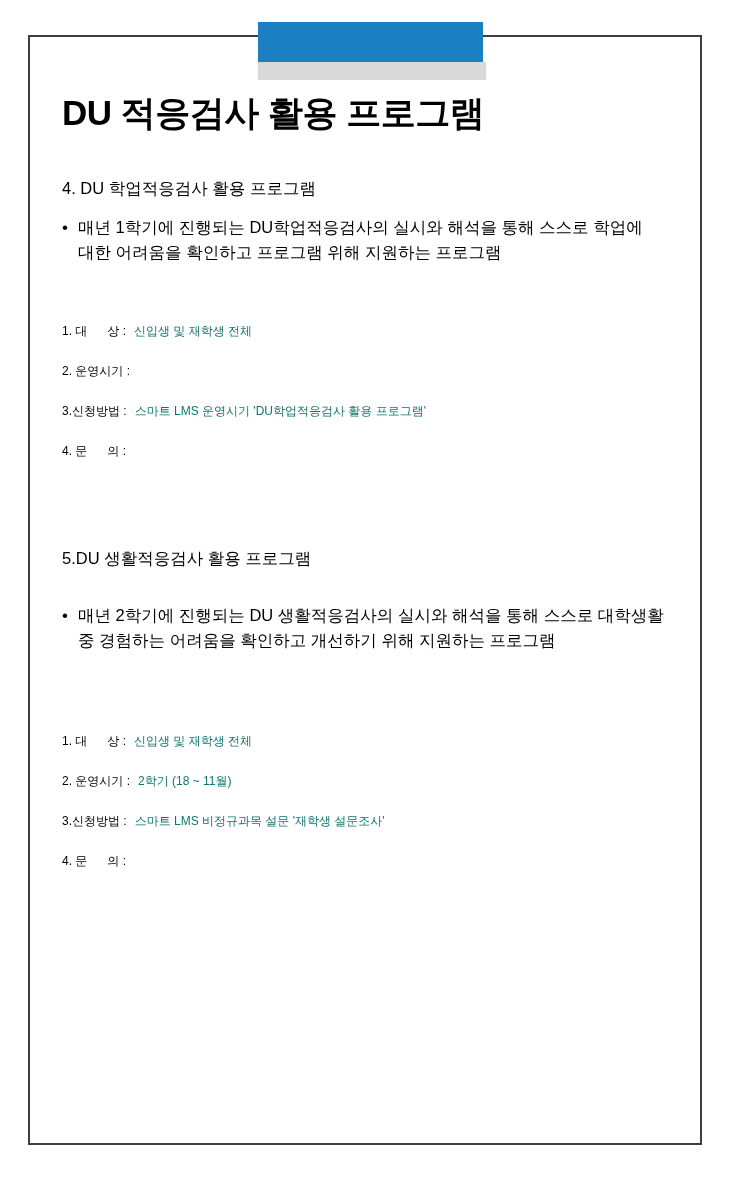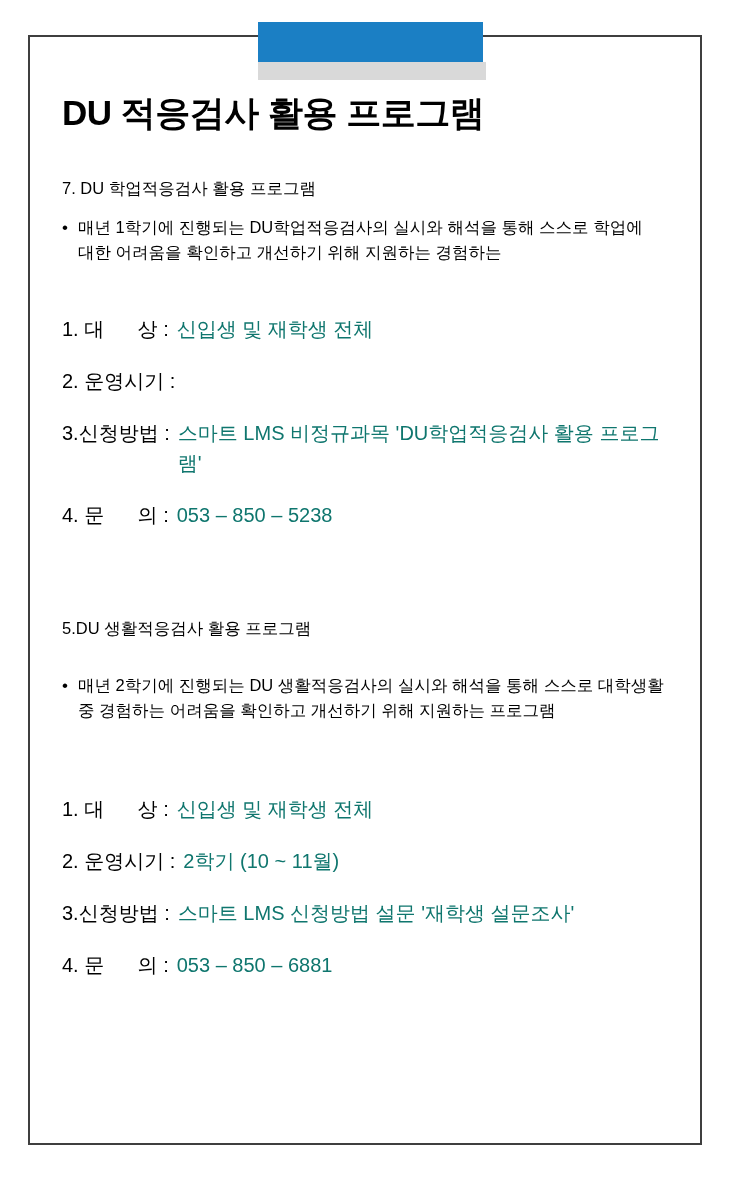--- a/index.html
+++ b/index.html
@@ -99,23 +99,23 @@
     flex: 1 1 auto;
     font-size: 16.5px;
     line-height: 1.55;
     color: #000;
     word-break: keep-all;
   }
 
   .detail-row {
     display: flex;
     align-items: baseline;
-    font-size: 20px;
+    font-size: 12px;
     line-height: 1.5;
-    margin: 4px 0 22px 0;
+    margin: 12px 0 22px 0;
   }
   .detail-label {
     flex: 0 0 auto;
     white-space: pre;
     color: #000;
   }
   .detail-value {
     flex: 1 1 auto;
     color: #0f766e;
     padding-left: 8px;
@@ -133,43 +133,42 @@
   <div class="top-tab-shadow"></div>
   <div class="top-tab"></div>
 
   <div class="doc-frame"></div>
 
   <div class="doc-inner">
 
     <h1 class="doc-title">DU 적응검사 활용 프로그램</h1>
 
     <div class="section">
-      <p class="section-heading">7. DU 학업적응검사 활용 프로그램</p>
+      <p class="section-heading">4. DU 학업적응검사 활용 프로그램</p>
 
       <div class="bullet-row">
         <span class="bullet-dot">•</span>
-        <span class="bullet-text">매년 1학기에 진행되는 DU학업적응검사의 실시와 해석을 통해 스스로 학업에 대한 어려움을 확인하고 개선하기 위해 지원하는 경험하는</span>
+        <span class="bullet-text">매년 1학기에 진행되는 DU학업적응검사의 실시와 해석을 통해 스스로 학업에 대한 어려움을 확인하고 프로그램 위해 지원하는 프로그램</span>
       </div>
 
       <div class="spacer-sm"></div>
 
       <div class="detail-row">
         <span class="detail-label">1. 대      상 :</span>
         <span class="detail-value">신입생 및 재학생 전체</span>
       </div>
       <div class="detail-row">
         <span class="detail-label">2. 운영시기 :</span>
       </div>
       <div class="detail-row">
         <span class="detail-label">3.신청방법 :</span>
-        <span class="detail-value">스마트 LMS 비정규과목 'DU학업적응검사 활용 프로그램'</span>
+        <span class="detail-value">스마트 LMS 운영시기 'DU학업적응검사 활용 프로그램'</span>
       </div>
       <div class="detail-row">
         <span class="detail-label">4. 문      의 :</span>
-        <span class="detail-value">053 – 850 – 5238</span>
       </div>
     </div>
 
     <div class="spacer-lg"></div>
 
     <div class="section">
       <p class="section-heading">5.DU 생활적응검사 활용 프로그램</p>
 
       <div class="spacer-sm"></div>
 
@@ -179,26 +178,25 @@
       </div>
 
       <div class="spacer-md"></div>
 
       <div class="detail-row">
         <span class="detail-label">1. 대      상 :</span>
         <span class="detail-value">신입생 및 재학생 전체</span>
       </div>
       <div class="detail-row">
         <span class="detail-label">2. 운영시기 :</span>
-        <span class="detail-value">2학기 (10 ~ 11월)</span>
+        <span class="detail-value">2학기 (18 ~ 11월)</span>
       </div>
       <div class="detail-row">
         <span class="detail-label">3.신청방법 :</span>
-        <span class="detail-value">스마트 LMS 신청방법 설문 '재학생 설문조사'</span>
+        <span class="detail-value">스마트 LMS 비정규과목 설문 '재학생 설문조사'</span>
       </div>
       <div class="detail-row">
         <span class="detail-label">4. 문      의 :</span>
-        <span class="detail-value">053 – 850 – 6881</span>
       </div>
     </div>
 
   </div>
 </div>
 
 </body></html>

